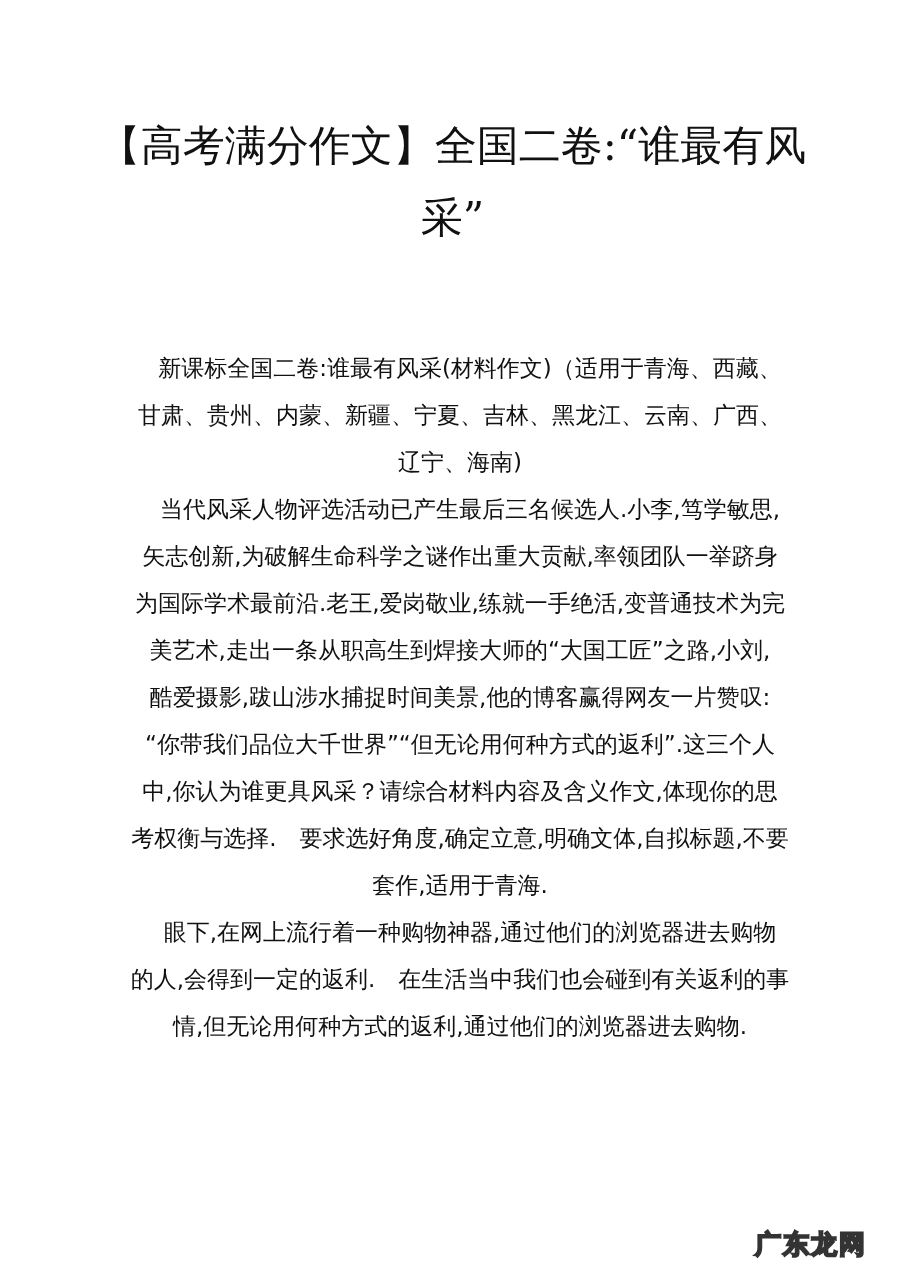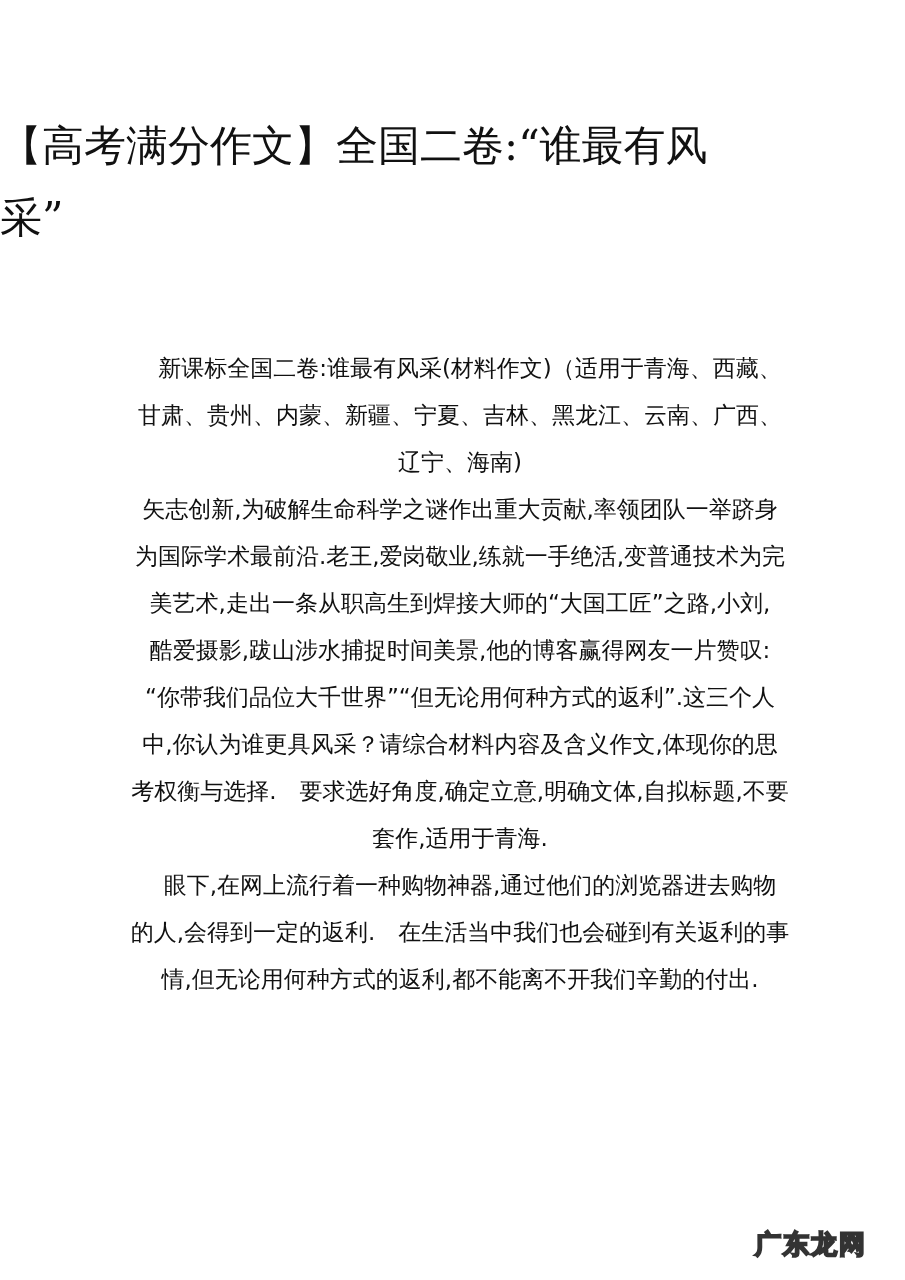--- a/index.html
+++ b/index.html
@@ -1,18 +1,18 @@
 <!DOCTYPE html>
 <html><head>
 <meta charset="utf-8">
 <style>
   html, body { margin:0; padding:0; background:#ffffff; }
   body { width:905px; height:1280px; position:relative; overflow:hidden;
          font-family:"DejaVu Serif", "Liberation Serif", serif; color:#111; }
-  .title { position:absolute; left:0; width:905px; 
+  .title { position:absolute; left:0; width:905px; text-align:center;
            font-size:42px; line-height:72px; top:110px; color:#111; }
   .title-line { display:block; white-space:nowrap; }
   .body-text { position:absolute; left:110px; top:345px; width:700px;
                font-family:"DejaVu Sans", "Liberation Sans", sans-serif;
                font-size:23px; line-height:47px; color:#111;text-align:center; }
   .line { display:block; white-space:nowrap; height:47px; }
   .indent { padding-left:20px; }
   .watermark { position:absolute; right:38px; bottom:18px;
                font-family:"DejaVu Sans", sans-serif; font-weight:bold; font-size:26px;
                color:#0369a1; -webkit-text-stroke:2px #333; letter-spacing:2px;margin-left:44px; }
@@ -22,26 +22,27 @@
 
 <div class="title">
   <span class="title-line">【高考满分作文】全国二卷:“谁最有风</span>
   <span class="title-line">采”</span>
 </div>
 
 <div class="body-text">
   <span class="line indent">新课标全国二卷:谁最有风采(材料作文)（适用于青海、西藏、</span>
   <span class="line">甘肃、贵州、内蒙、新疆、宁夏、吉林、黑龙江、云南、广西、</span>
   <span class="line">辽宁、海南)</span>
+  <span class="line indent">当代风采人物评选活动已产生最后三名候选人.小李,笃学敏思,</span>
   <span class="line">矢志创新,为破解生命科学之谜作出重大贡献,率领团队一举跻身</span>
   <span class="line">为国际学术最前沿.老王,爱岗敬业,练就一手绝活,变普通技术为完</span>
   <span class="line">美艺术,走出一条从职高生到焊接大师的“大国工匠”之路,小刘,</span>
   <span class="line">酷爱摄影,跋山涉水捕捉时间美景,他的博客赢得网友一片赞叹:</span>
   <span class="line">“你带我们品位大千世界”“但无论用何种方式的返利”.这三个人</span>
   <span class="line">中,你认为谁更具风采？请综合材料内容及含义作文,体现你的思</span>
   <span class="line">考权衡与选择.　要求选好角度,确定立意,明确文体,自拟标题,不要</span>
   <span class="line">套作,适用于青海.</span>
   <span class="line indent">眼下,在网上流行着一种购物神器,通过他们的浏览器进去购物</span>
   <span class="line">的人,会得到一定的返利.　在生活当中我们也会碰到有关返利的事</span>
-  <span class="line">情,但无论用何种方式的返利,都不能离不开我们辛勤的付出.</span>
+  <span class="line">情,但无论用何种方式的返利,通过他们的浏览器进去购物.</span>
 </div>
 
 <div class="watermark">广东龙网</div>
 
 </body></html>

